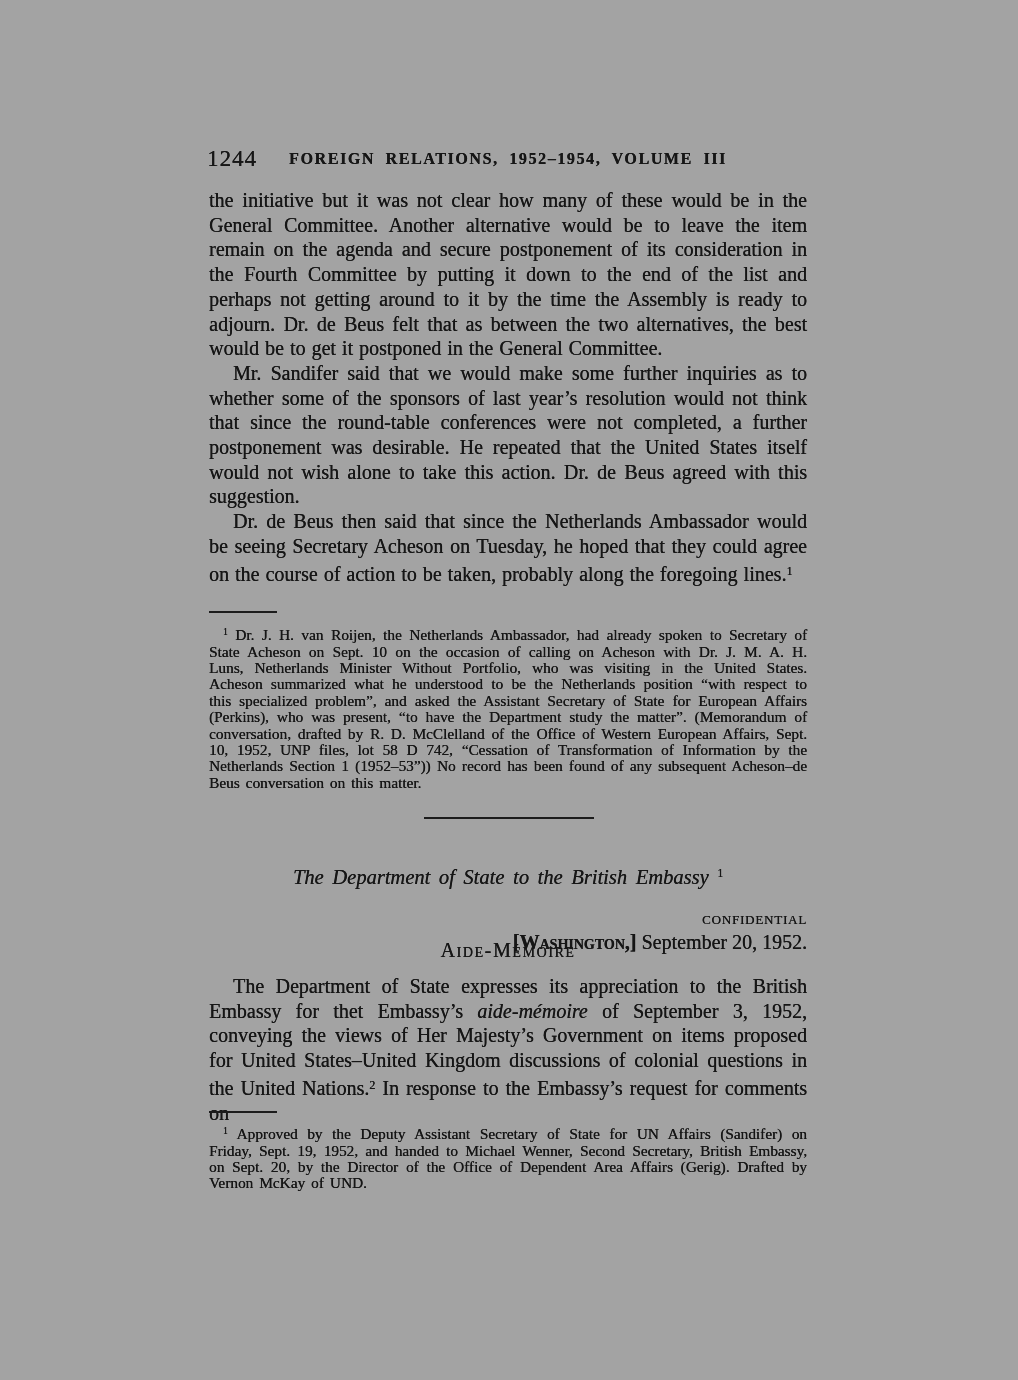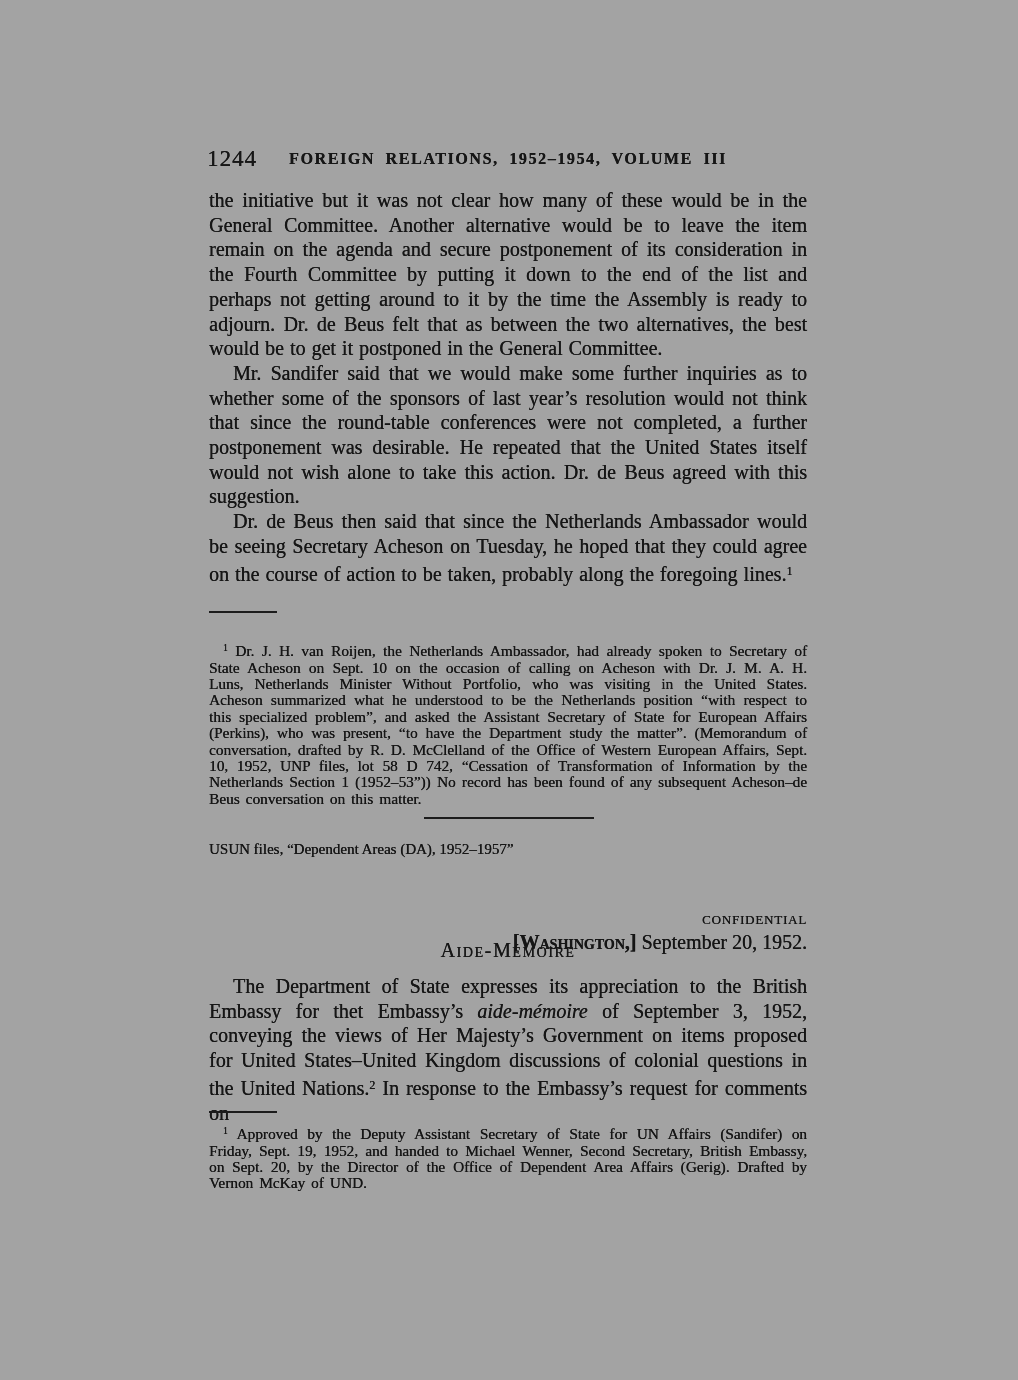--- a/index.html
+++ b/index.html
@@ -27,21 +27,21 @@
   sup.ref { font-size:60%; vertical-align:0.5em; font-style:normal; }
 
   
   .rule { position:absolute; height:2px; background:#1c1c1c; }
   .fn-rule-1 { top:611px; left:209px; width:68px; }
   .doc-divider { top:817px; left:424px; width:170px; }
   .fn-rule-2 { top:1111px; left:209px; width:68px; }
 
   
   .footnote { font-size:15.3px; line-height:16.4px; text-align:justify; text-indent:14px; word-spacing:2.2px; }
-  .memo-footnote { top:640px; }
+  .memo-footnote { top:624px; }
   .footnotes-bottom { top:1123px; }
   .footnote sup { font-size:62%; vertical-align:0.55em; }
   .footnote em { font-style:italic; }
 
   
   .source-line { top:840px; font-size:15px; line-height:18px; }
   .doc-title { top:861px; text-align:center; font-size:20.5px; font-style:italic; word-spacing:3.5px; line-height:24px; }
   .doc-title sup { font-size:58%; vertical-align:0.55em; font-style:normal; }
   .class-date-row { top:905px; display:flex; justify-content:space-between; align-items:flex-end; font-size:20px; line-height:25px;flex-direction:column; }
   .classification { font-variant:small-caps; font-size:19px; letter-spacing:0.8px; }
@@ -67,22 +67,22 @@
     <p class="body-par">Mr. Sandifer said that we would make some further inquiries as to whether some of the sponsors of last year’s resolution would not think that since the round-table conferences were not completed, a further postponement was desirable. He repeated that the United States itself would not wish alone to take this action. Dr. de Beus agreed with this suggestion.</p>
     <p class="body-par"><span>Dr. de Beus then said that since the Netherlands Ambassador would be seeing Secretary Acheson on Tuesday, he hoped that they could agree on the course of action to be taken, probably along the foregoing lines.</span><sup class="ref">1</sup></p>
   </div>
 
   <div class="rule fn-rule-1"></div>
 
   <div class="col memo-footnote footnote"><sup>1</sup> <span>Dr. J. H. van Roijen, the Netherlands Ambassador, had already spoken to Secretary of State Acheson on Sept. 10 on the occasion of calling on Acheson with Dr. J. M. A. H. Luns, Netherlands Minister Without Portfolio, who was visiting in the United States. Acheson summarized what he understood to be the Netherlands position “with respect to this specialized problem”, and asked the Assistant Secretary of State for European Affairs (Perkins), who was present, “to have the Department study the matter”. (Memorandum of conversation, drafted by R. D. McClelland of the Office of Western European Affairs, Sept. 10, 1952, UNP files, lot 58 D 742, “Cessation of Transformation of Information by the Netherlands Section 1 (1952–53”)) No record has been found of any subsequent Acheson–de Beus conversation on this matter.</span></div>
 
   <div class="rule doc-divider"></div>
 
-  <div class="col source-line">USUN files, “Dependent Areas (DA), 1952–1957”</div>
 
+  <div class="col doc-title"><span>The Department of State to the British Embassy</span> <sup>1</sup></div>
 
   <div class="col class-date-row">
     <span class="classification">confidential</span>
     <span class="dateline"><span class="sc">[Washington,]</span><span> September 20, 1952.</span></span>
   </div>
 
   <div class="col doc-heading">Aide-Mémoire</div>
 
   <p class="col body-par aide-par"><span>The Department of State expresses its appreciation to the British Embassy for thet Embassy’s </span><em>aide-mémoire</em><span> of September 3, 1952, conveying the views of Her Majesty’s Government on items proposed for United States–United Kingdom discussions of colonial questions in the United Nations.</span><sup class="ref">2</sup><span> In response to the Embassy’s request for comments on</span></p>
 

